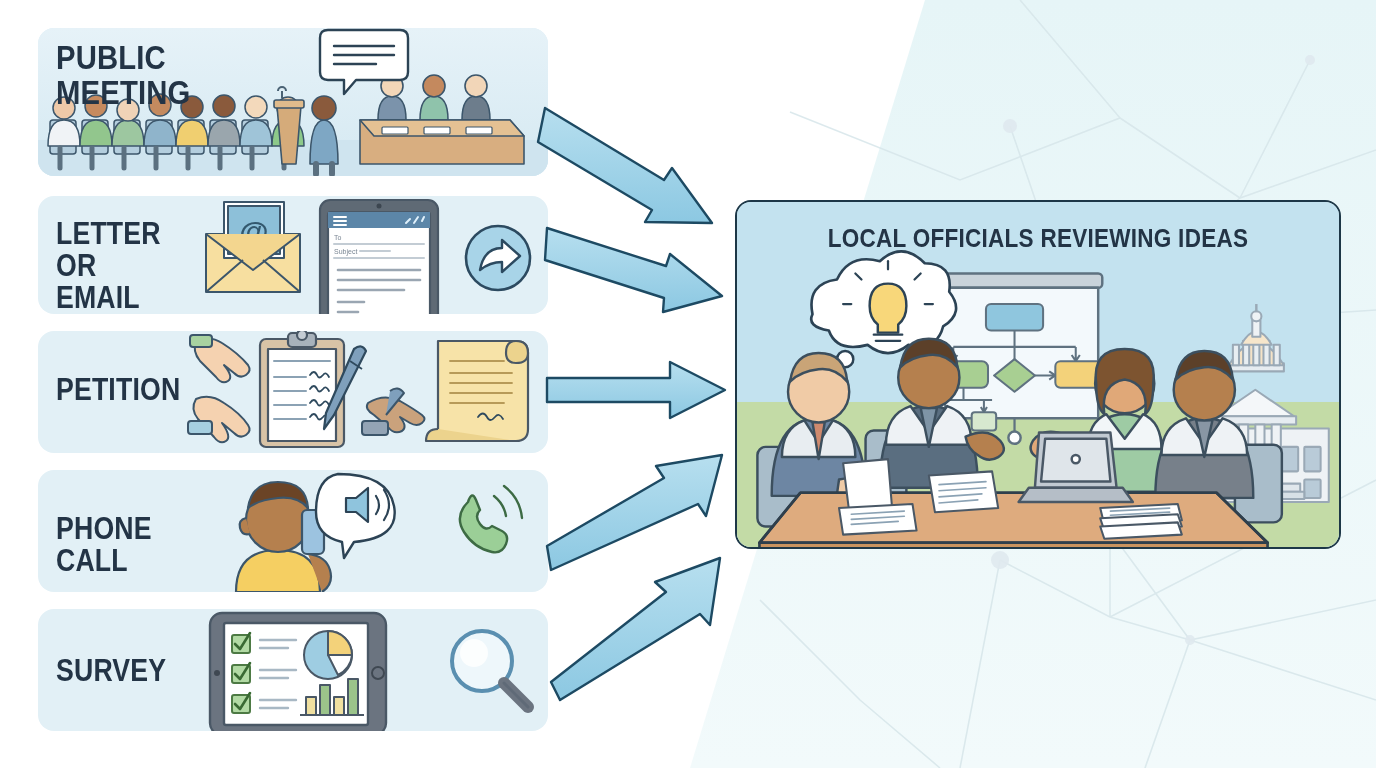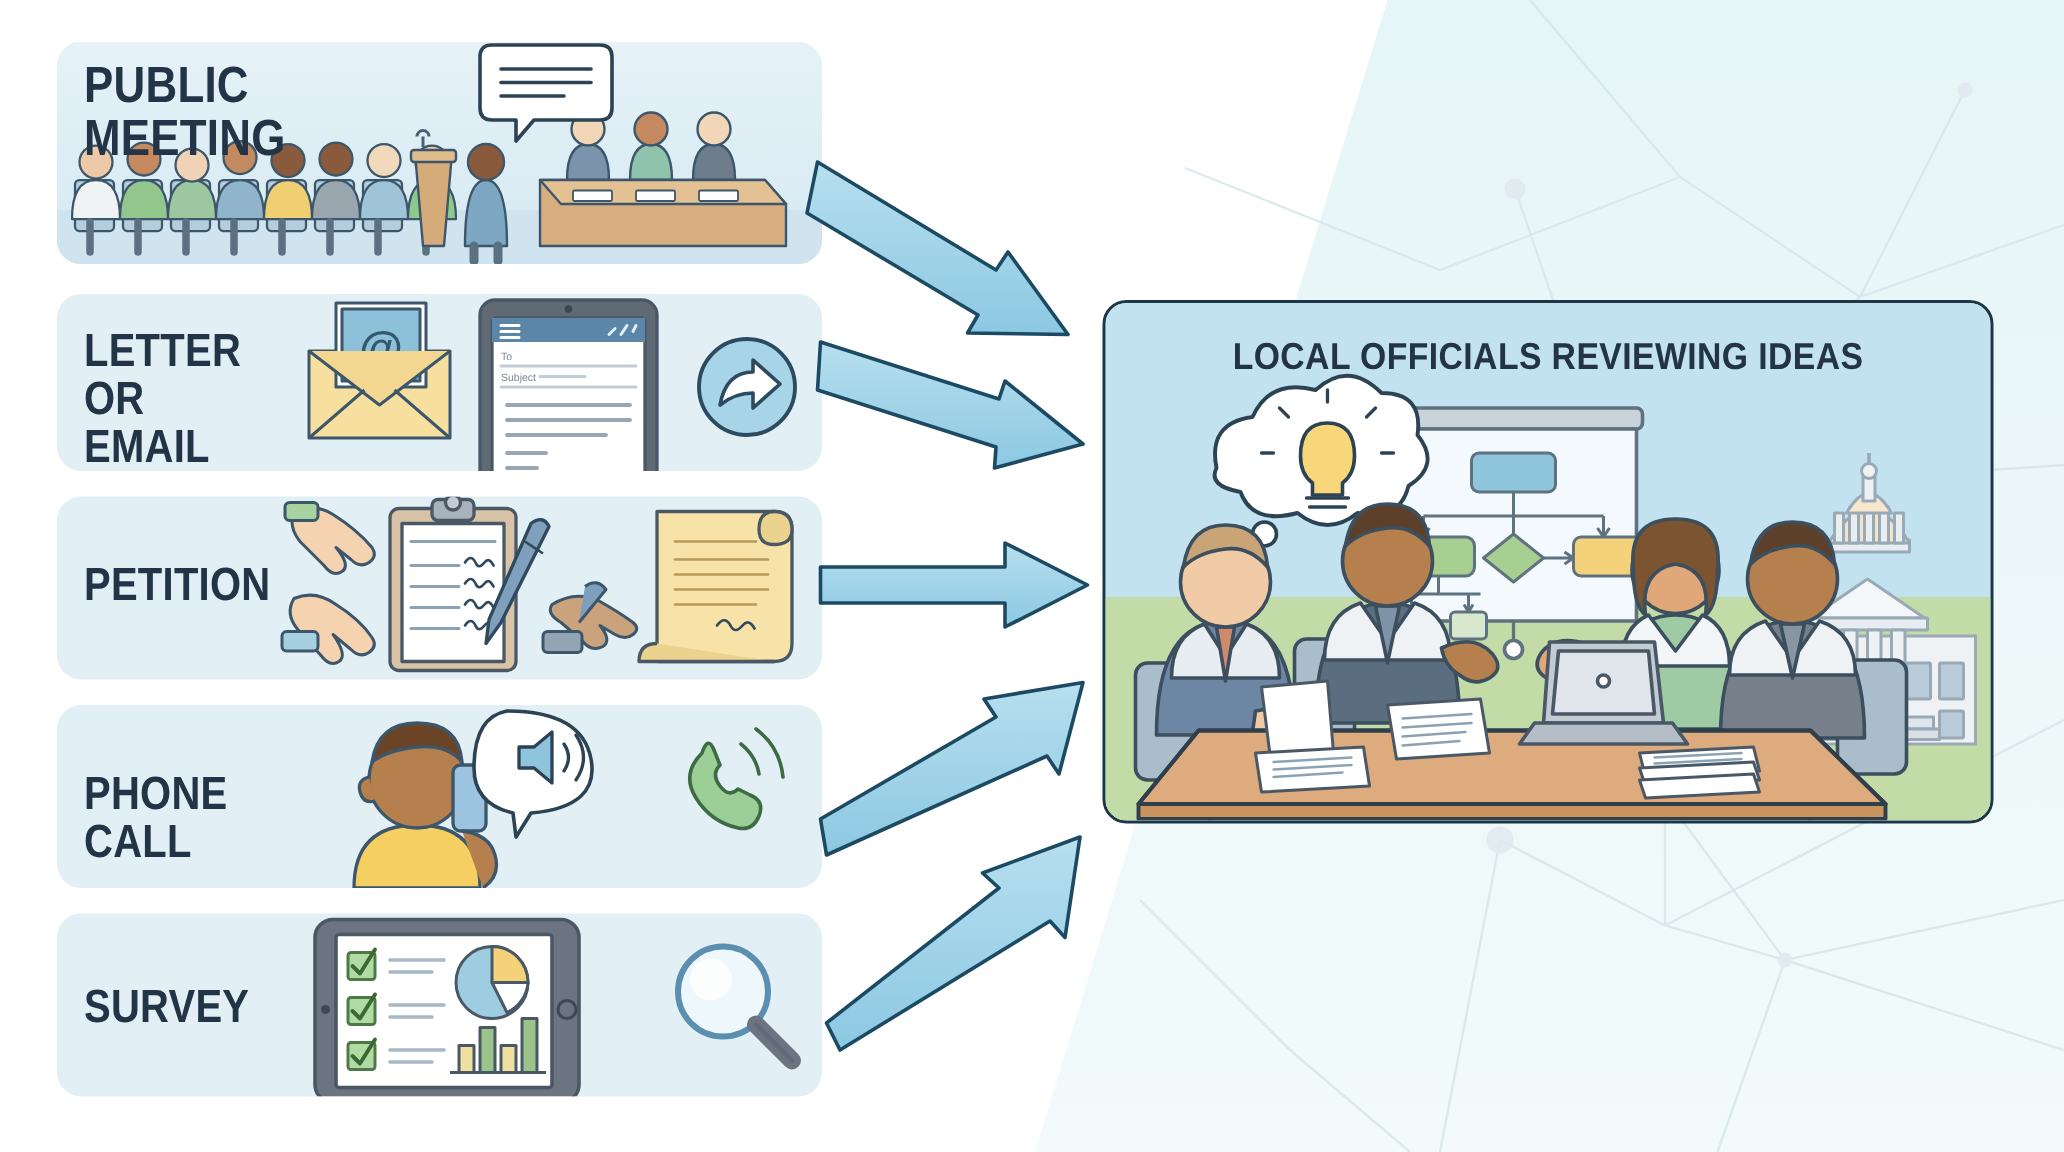--- a/index.html
+++ b/index.html
@@ -40,21 +40,21 @@
 
   .art{position:absolute;inset:0;}
 
   
   .arrows{position:absolute;inset:0;z-index:4;}
 
   
   .panel{
     position:absolute;left:735px;top:200px;width:590px;height:345px;
     background:#cfe6f0;border:2.5px solid #1d3747;border-radius:16px;
-    z-index:5;overflow:hidden;
+    z-index:5;overflow:hidden;padding-left:12px;
   }
   .panel-title{
     position:absolute;left:0;right:0;top:22px;text-align:center;
     color:#233446;font-size:25px;font-weight:bold;letter-spacing:.3px;
     transform:scaleX(.9);z-index:9;
   }
   .panel-art{position:absolute;inset:0;z-index:2;}
 </style>
 </head>
 <body>

